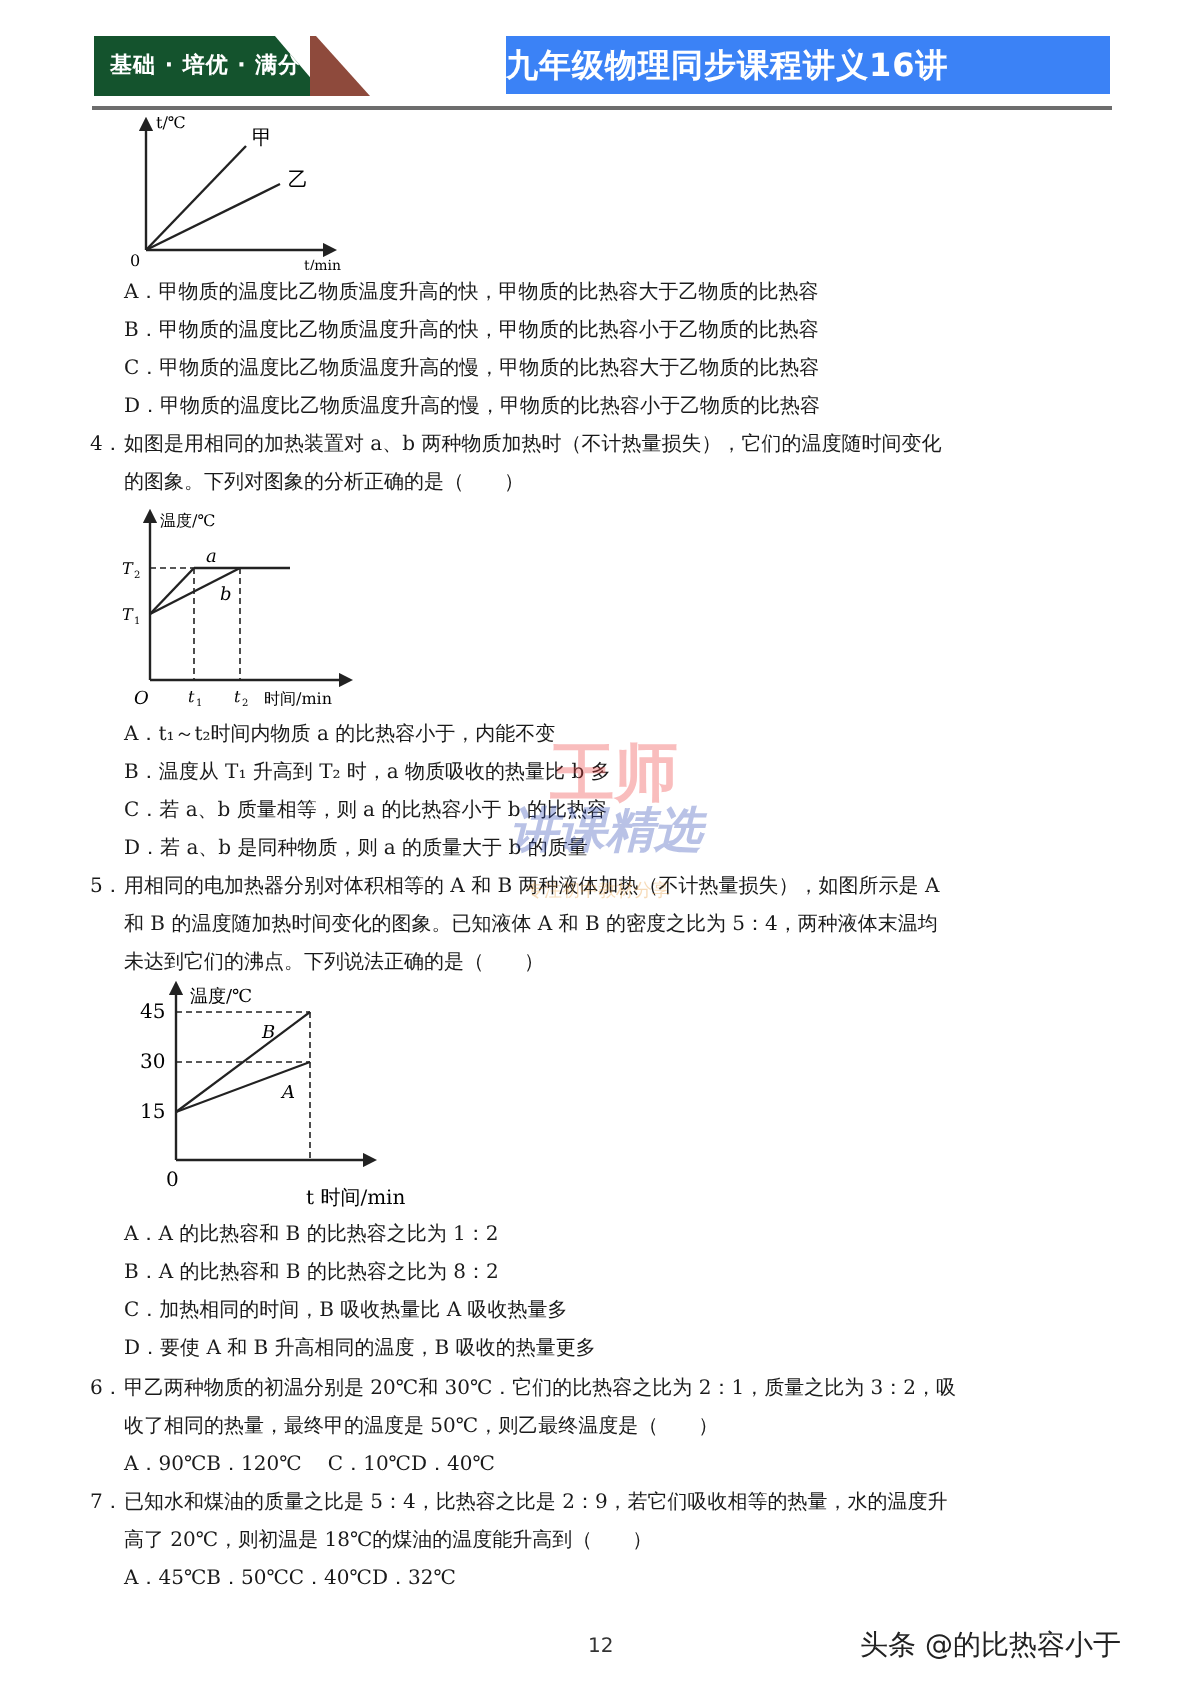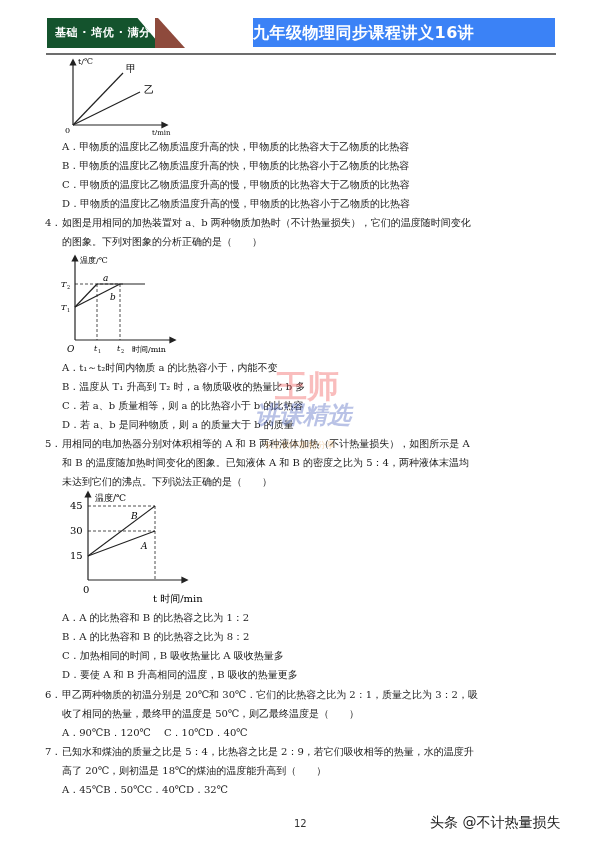--- a/index.html
+++ b/index.html
@@ -155,13 +155,13 @@
 <div class="opt" style="left:62px;top:761px;">高了 20℃，则初温是 18℃的煤油的温度能升高到（　　）</div>
 <div class="opt" style="left:62px;top:780px;">A．45℃B．50℃C．40℃D．32℃</div>
 
 <div class="watermark">
   <div class="wm1">王师</div>
   <div class="wm2">讲课精选</div>
   <div class="wm3">专注初中教材分享</div>
 </div>
 
 <div class="page-num">12</div>
-<div class="source">头条 @不计热量损失</div>
+<div class="source">头条 @的比热容小于</div>
 
 </body></html>

